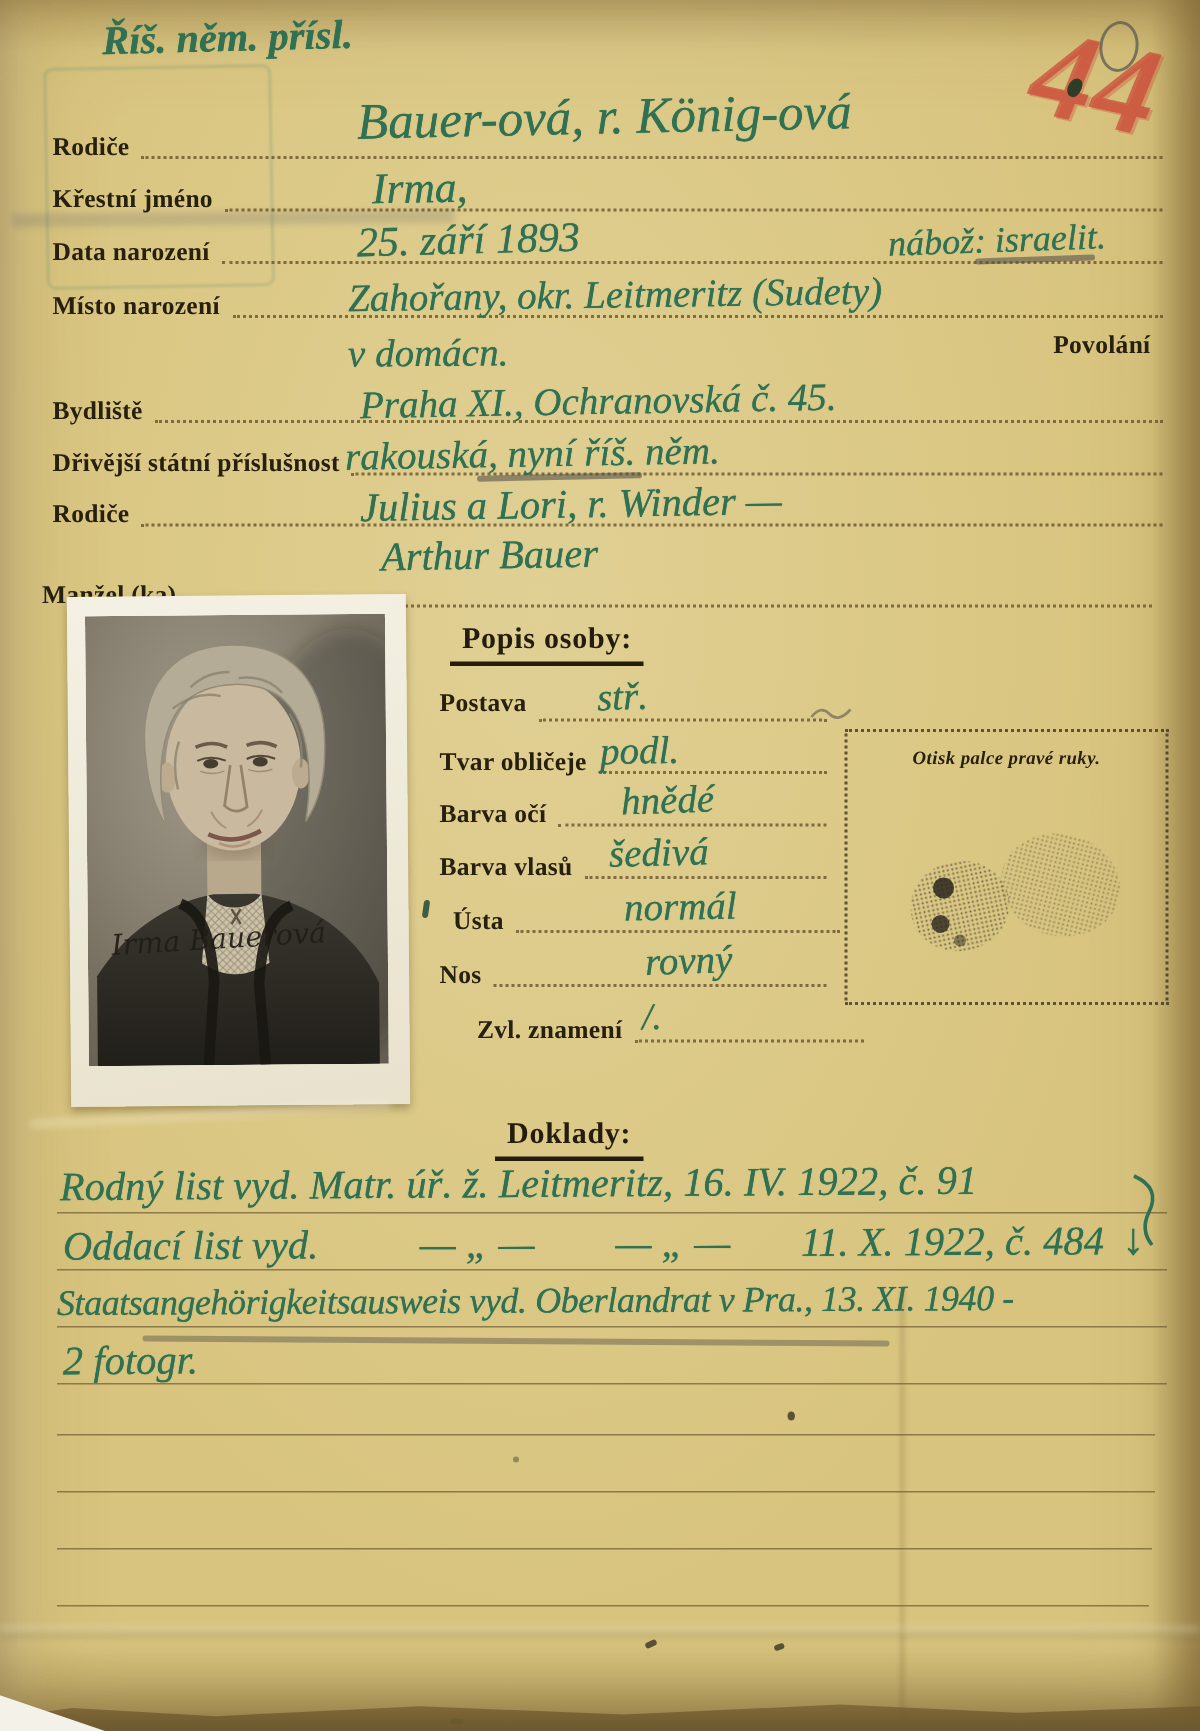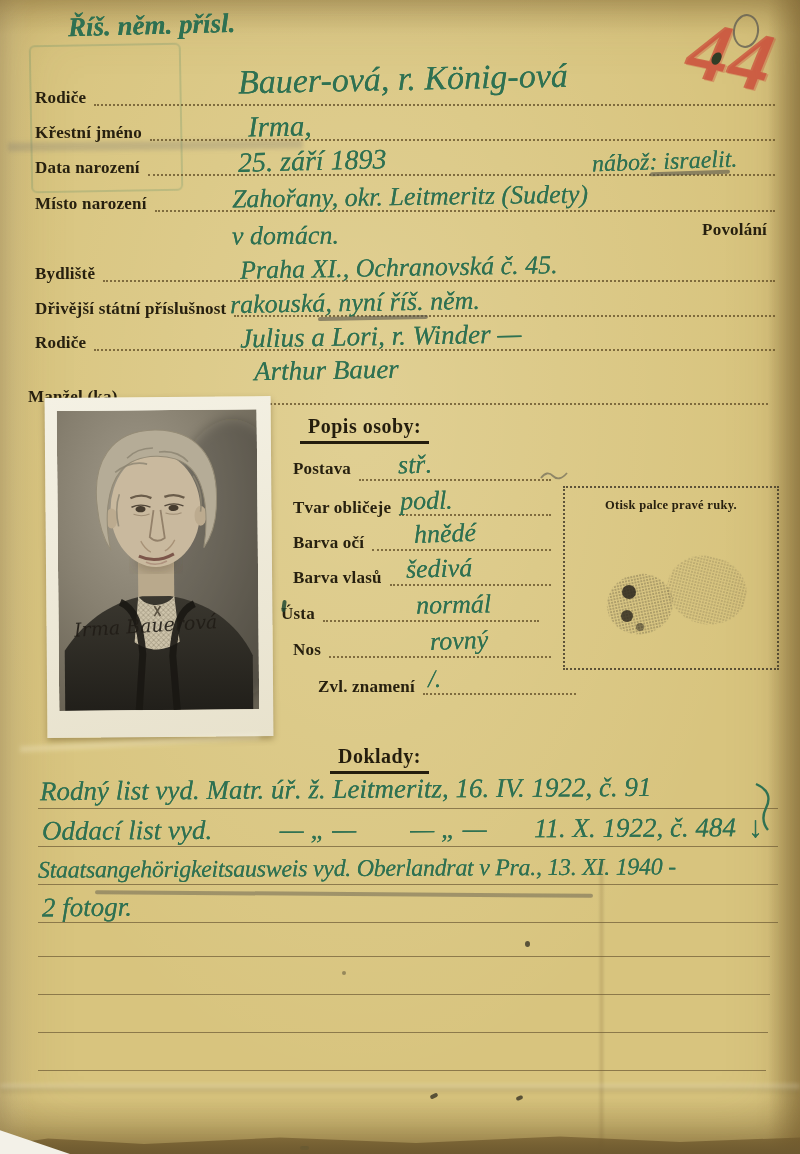--- a/index.html
+++ b/index.html
@@ -173,21 +173,21 @@
     <span class="lead"></span>
   </div>
   <div class="row" style="left:293px;width:258px;top:527px;height:24px;">
     <span class="lbl">Barva očí</span>
     <span class="lead"></span>
   </div>
   <div class="row" style="left:293px;width:258px;top:562px;height:24px;">
     <span class="lbl">Barva vlasů</span>
     <span class="lead"></span>
   </div>
-  <div class="row" style="left:281px;width:258px;top:598px;height:24px;">
+  <div class="row" style="left:302px;width:258px;top:598px;height:24px;">
     <span class="lbl">Ústa</span>
     <span class="lead"></span>
   </div>
   <div class="row" style="left:293px;width:258px;top:634px;height:24px;">
     <span class="lbl">Nos</span>
     <span class="lead"></span>
   </div>
   <div class="row" style="left:293px;width:258px;top:671px;height:24px;margin-left:25px;">
     <span class="lbl">Zvl. znamení</span>
     <span class="lead"></span>
@@ -201,21 +201,21 @@
   <div class="hw" style="left:430px;top:628px;font-size:26px;transform:rotate(-2deg);">rovný</div>
   <div class="hw" style="left:428px;top:666px;font-size:25px;transform:rotate(-1deg);">/.</div>
 
   <svg width="30" height="14" viewBox="0 0 30 14" style="position:absolute;left:540px;top:468px;">
     <path d="M1,10 Q7,2 13,8 T27,5" stroke="rgba(90,88,78,.6)" stroke-width="1.8" fill="none"></path>
   </svg>
   <div style="position:absolute;left:282px;top:600px;width:4px;height:12px;background:#234a33;
               border-radius:2px;transform:rotate(8deg);opacity:.85;"></div>
 
   <div style="position:absolute;left:563px;top:486px;width:212px;height:180px;
-              border:2px dotted rgba(62,54,38,.8);">
+              border:2px dotted rgba(62,54,38,.8);font-style:italic;">
     <div style="text-align:center;margin-top:10px;font-weight:700;font-size:12.5px;color:#27200f;letter-spacing:.3px;">Otisk palce pravé ruky.</div>
   </div>
   <svg width="180" height="110" viewBox="0 0 180 110" style="position:absolute;left:585px;top:542px;">
     <defs>
       <pattern id="fpdots" width="3" height="3" patternUnits="userSpaceOnUse">
         <circle cx="1" cy="1" r=".65" fill="#3a362a"></circle>
       </pattern>
       <filter id="fblur">
           <feGaussianBlur stdDeviation=".5"></feGaussianBlur>
         </filter>

